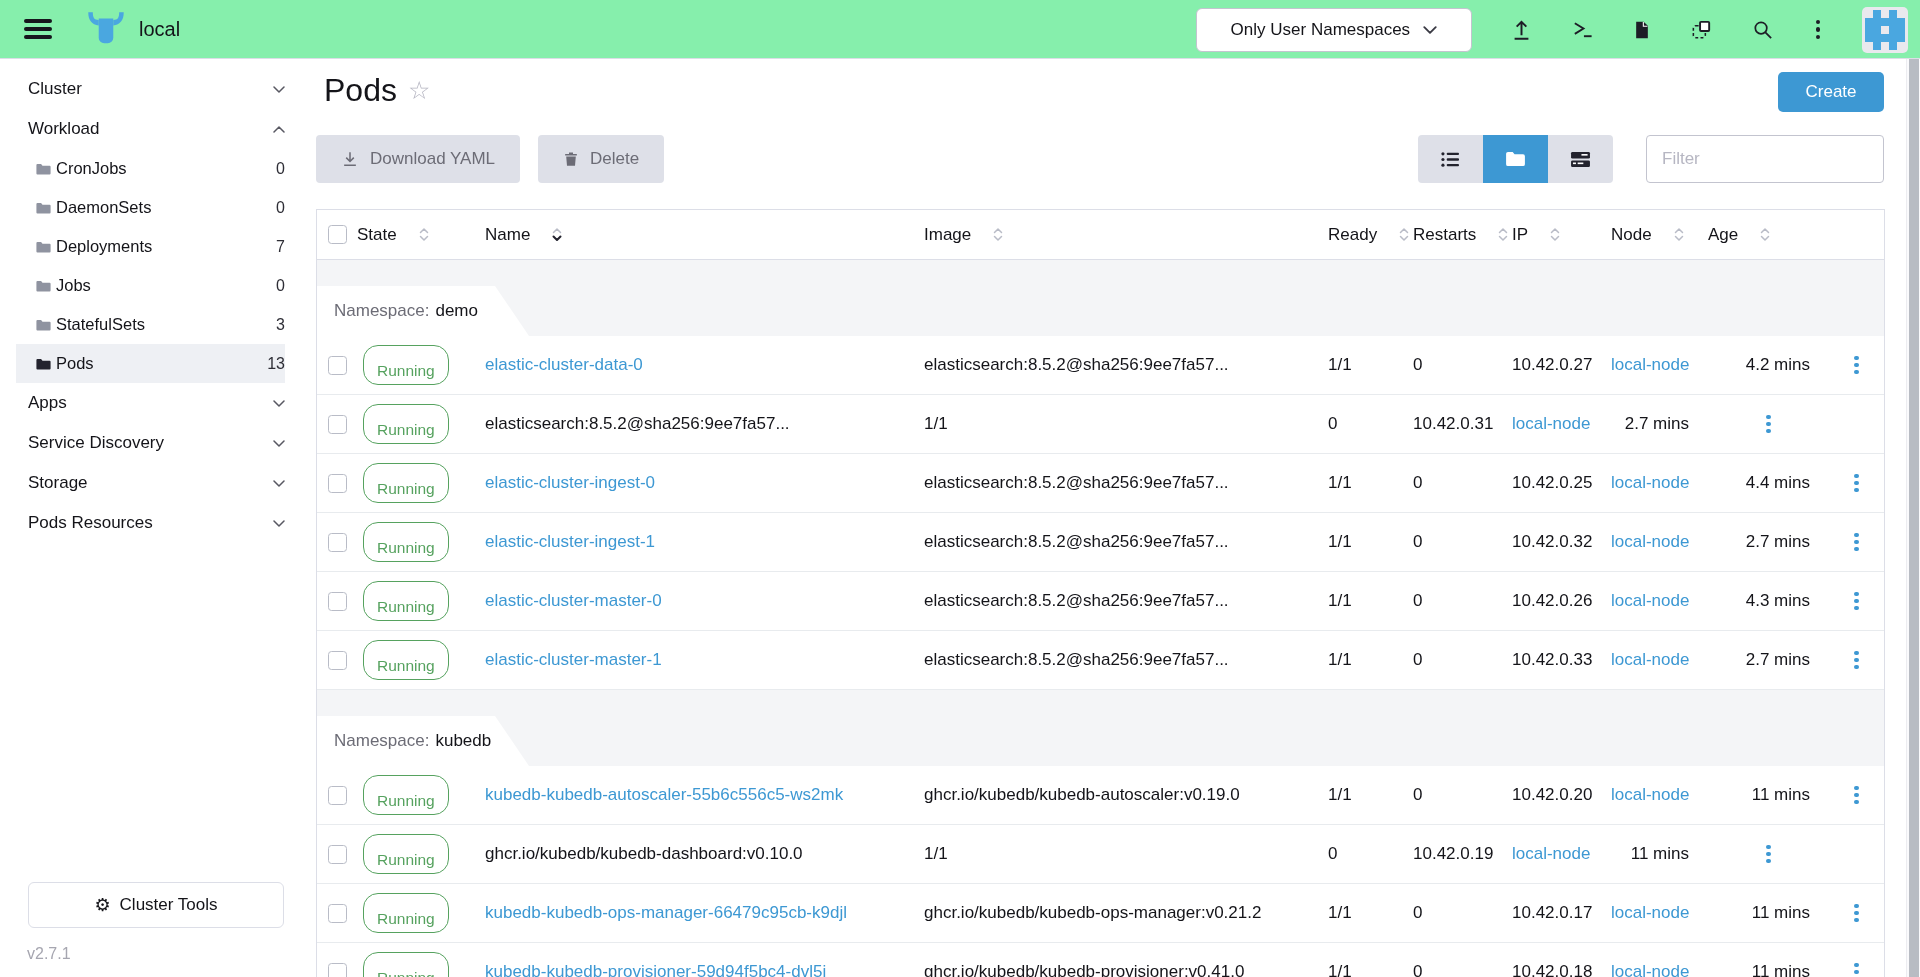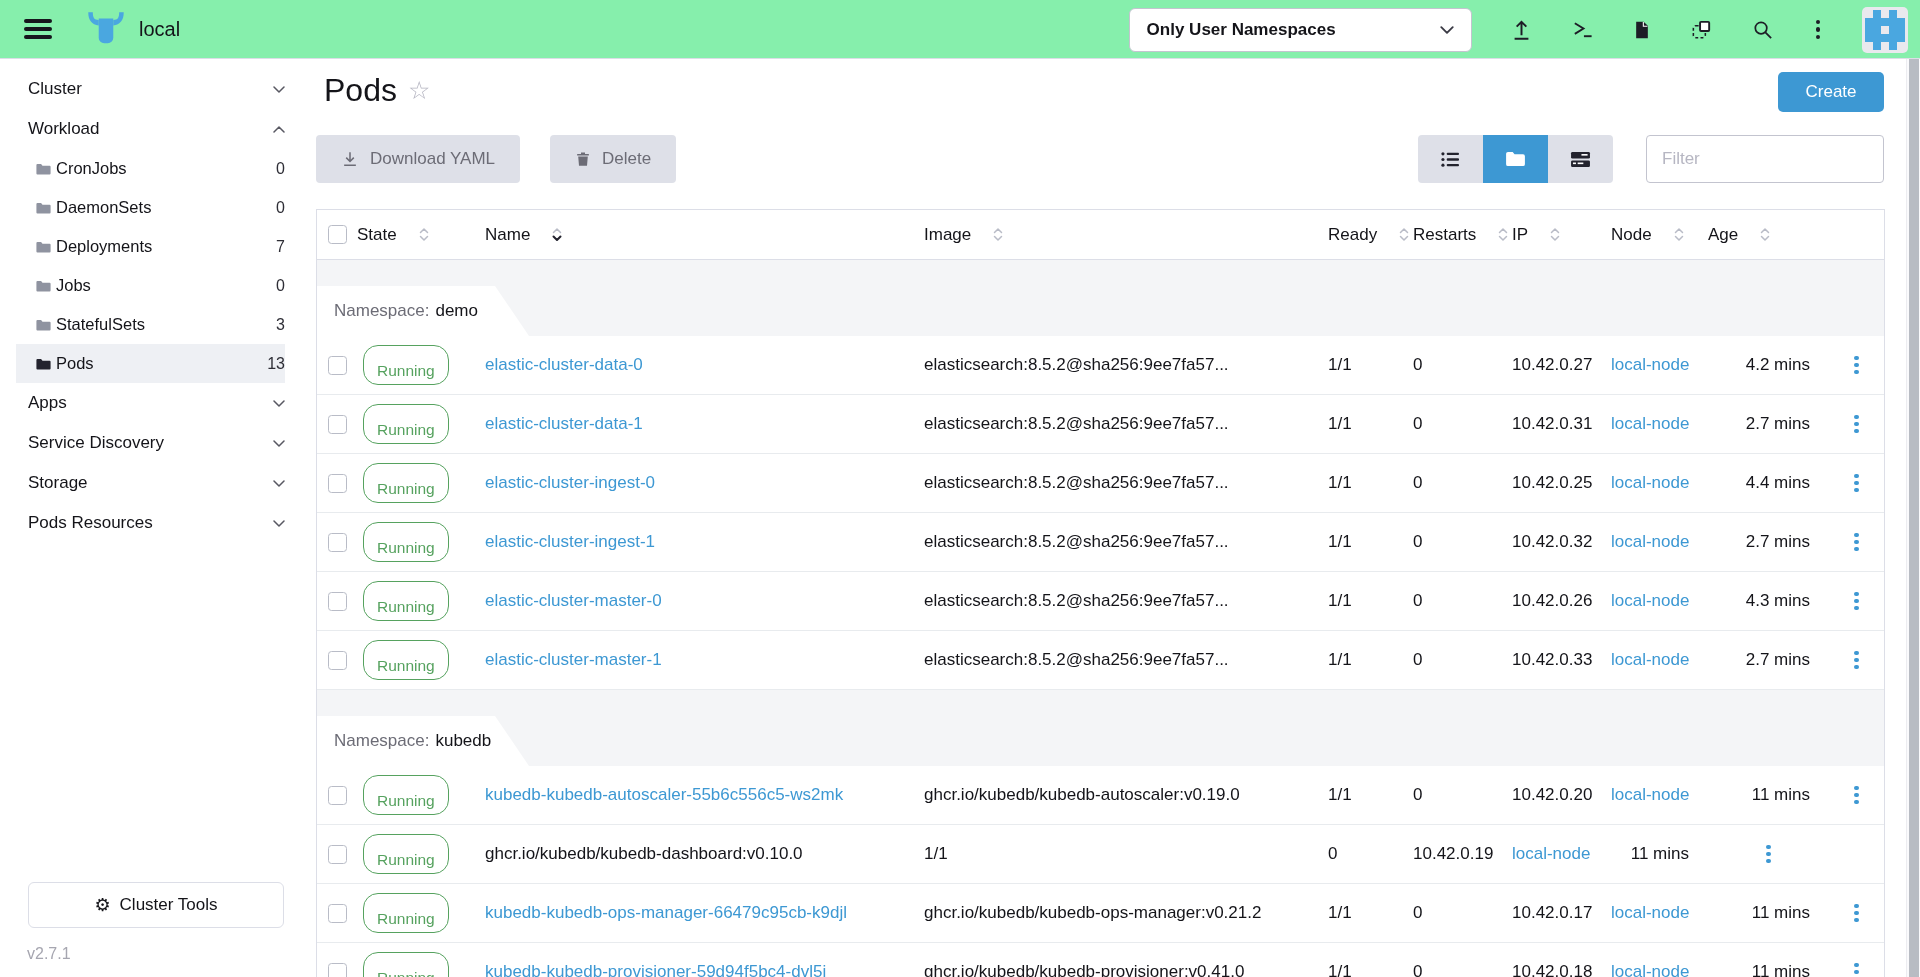--- a/index.html
+++ b/index.html
@@ -8,22 +8,22 @@
   .shell { position:relative; width:1920px; height:977px; overflow:hidden; }
 
   
   .topbar { position:absolute; top:0; left:0; right:0; height:59px; background:#86efac;
             border-bottom:1px solid #dcdee7; display:flex; align-items:center; z-index:10; }
   .hamburger { margin-left:24px; width:28px; display:flex; flex-direction:column; gap:4.5px; cursor:pointer; }
   .hamburger i { display:block; height:3.6px; background:#16161d; border-radius:2px; }
   .brand-logo { margin-left:34px; display:flex; align-items:center; }
   .cluster-name { margin-left:13px; font-size:20px; color:#141419; }
   .topbar-right { position:absolute; right:12px; top:0; height:59px; display:flex; align-items:center; gap:38px; }
-  .ns-select { width:343px; height:44px; border:1px solid #c3c4cf; border-radius:6px; background:#fff;
-               display:flex; align-items:center; justify-content:space-between; padding:0 17px; cursor:pointer;font-weight:bold; }
+  .ns-select { width:276px; height:44px; border:1px solid #c3c4cf; border-radius:6px; background:#fff;
+               display:flex; align-items:center; justify-content:space-between; padding:0 34px; cursor:pointer; }
   .ns-select .val { font-size:17px; color:#141419; }
   .tb-icon { color:#1d1d26; display:flex; align-items:center; cursor:pointer; }
   .kebab { display:inline-flex; flex-direction:column; gap:3px; padding:2px 4px; }
   .kebab i { width:4.4px; height:4.4px; border-radius:50%; background:#1d1d26; }
   .avatar { width:46px; height:46px; border-radius:5px; background:#e9e9ee; display:flex; align-items:center; justify-content:center; cursor:pointer; }
 
   
   .sidebar { position:absolute; top:59px; left:16px; bottom:0; width:284px; background:#fff;
              border-right:1px solid #dcdee7; display:flex; flex-direction:column; padding-top:10px; }
   .s-item { height:40px; display:flex; align-items:center; padding:0 14px 0 12px; font-size:17px; cursor:pointer; }
@@ -44,21 +44,21 @@
   
   .main { position:absolute; top:59px; left:285px; right:0; bottom:0; overflow:hidden; background:#fff; }
   .page-head { display:flex; justify-content:space-between; align-items:flex-start; padding:13px 36px 0 31px; }
   .title-wrap { display:flex; align-items:center; gap:11px; }
   h1.page-title { font-size:32px; font-weight:500; margin-left:8px; }
   .star { color:#b6b6c2; font-size:25px; cursor:pointer; }
   .create-btn { width:106px; height:40px; background:#3d98d3; border:none; border-radius:5px; color:#fff;
                 font-size:17px; font-family:inherit; cursor:pointer; }
 
   .toolbar { display:flex; justify-content:space-between; align-items:center; padding:0 36px 0 31px; margin-top:23px; }
-  .left-actions { display:flex; gap:30px;border-radius:20px; }
+  .left-actions { display:flex; gap:18px;border-radius:20px; }
   .gray-btn { height:48px; padding:0 25px; background:#dee0e8; color:#6c6c76; border:none; border-radius:4px;
               font-size:17px; font-family:inherit; display:flex; align-items:center; gap:11px; cursor:not-allowed; }
   .right-actions { display:flex; align-items:center; gap:33px; }
   .toggle-group { display:flex; border-radius:4px; overflow:hidden; }
   .toggle { width:65px; height:48px; background:#dee0e8; display:flex; align-items:center; justify-content:center; cursor:pointer; }
   .toggle.active { background:#3d98d3; }
   .filter-input { width:238px; height:48px; border:1px solid #c3c4cf; border-radius:4px; padding:0 15px;
                   font-size:17px; font-family:inherit; color:#141419; }
   .filter-input::placeholder { color:#b6b6c2; }
 
@@ -441,21 +441,20 @@
                 <i></i>
                 <i></i>
               </span>
             </div>
   </div>
           <div class="trow grid">
     <div class="cell c-check">
               <span class="checkbox"></span>
             </div>
     <div class="cell c-state"><span class="badge">Running</span></div>
-    <div class="cell c-name"><a class="link">elastic-cluster-data-1</a></div>
     <div class="cell c-image">elasticsearch:8.5.2@sha256:9ee7fa57...</div>
     <div class="cell c-ready">1/1</div>
     <div class="cell c-restarts">0</div>
     <div class="cell c-ip">10.42.0.31</div>
     <div class="cell c-node"><a class="link">local-node</a></div>
     <div class="cell c-age">2.7 mins</div>
     <div class="cell c-actions">
               <span class="kebab-blue">
                 <i></i>
                 <i></i>

